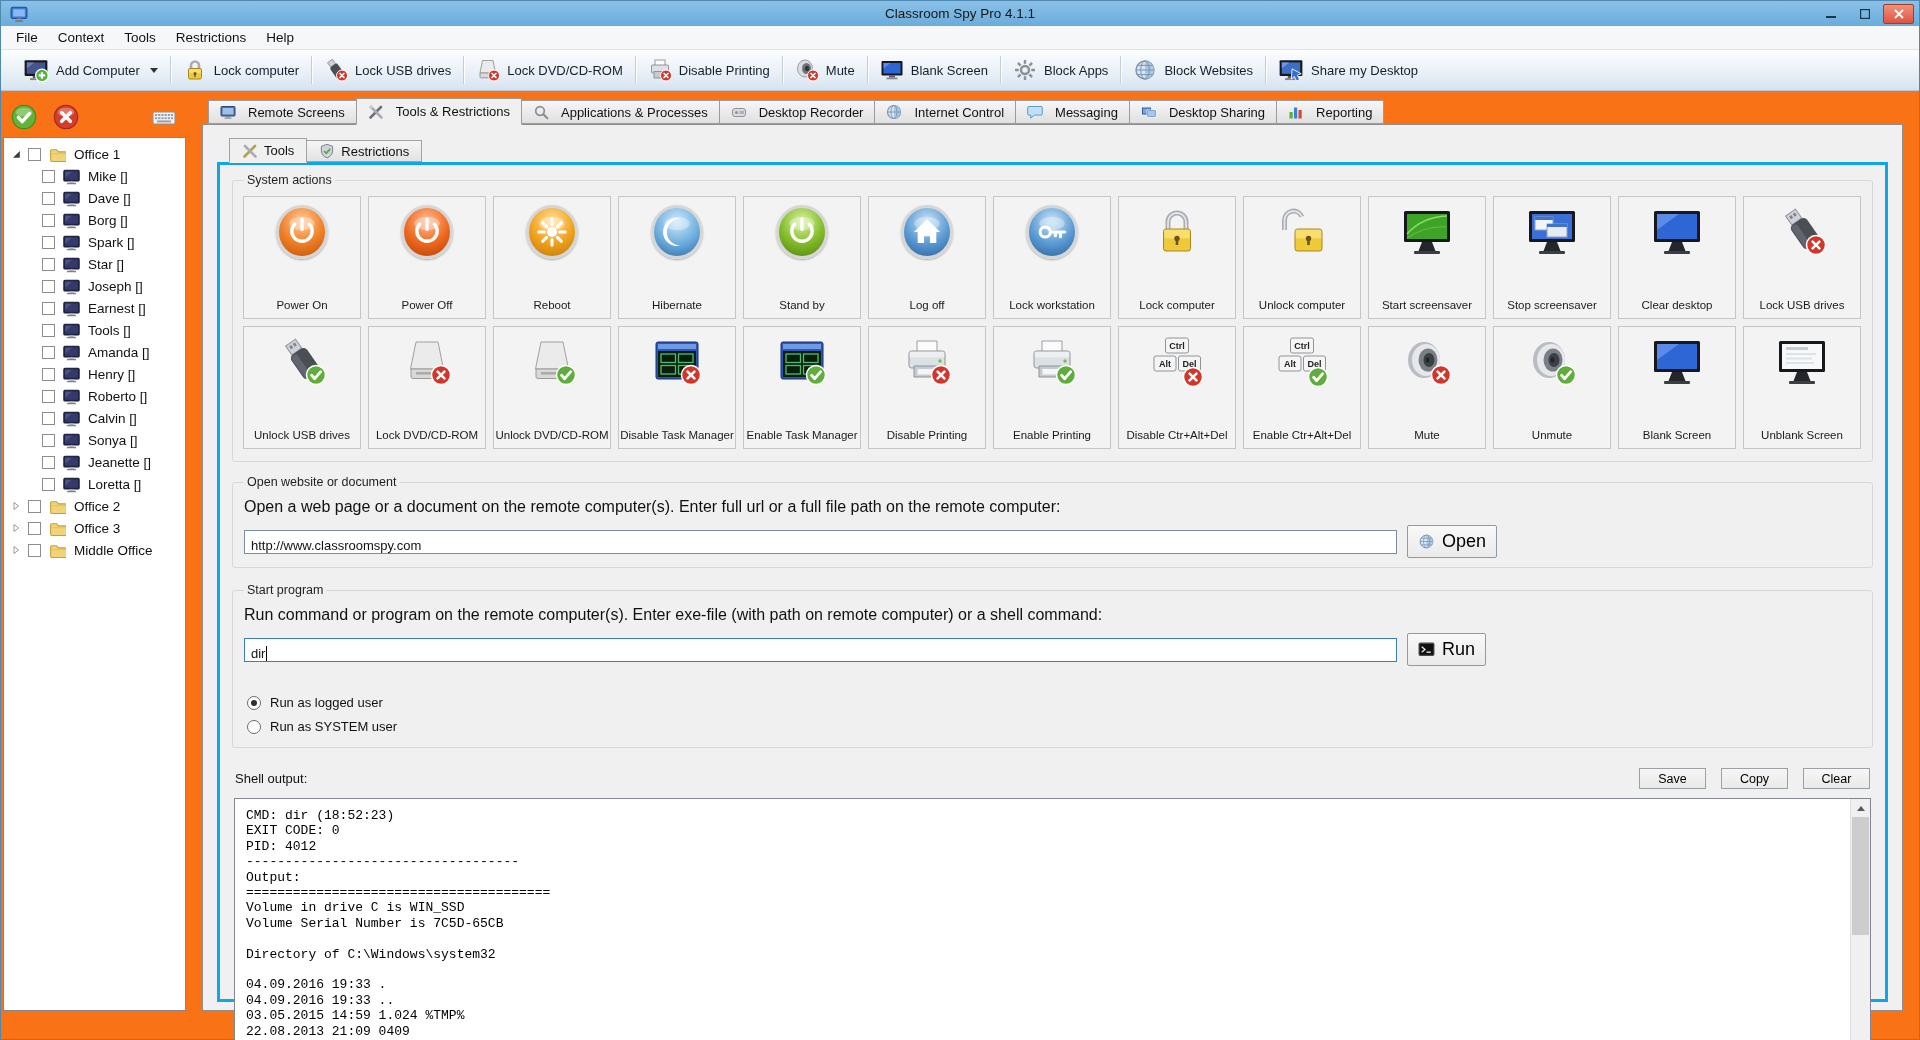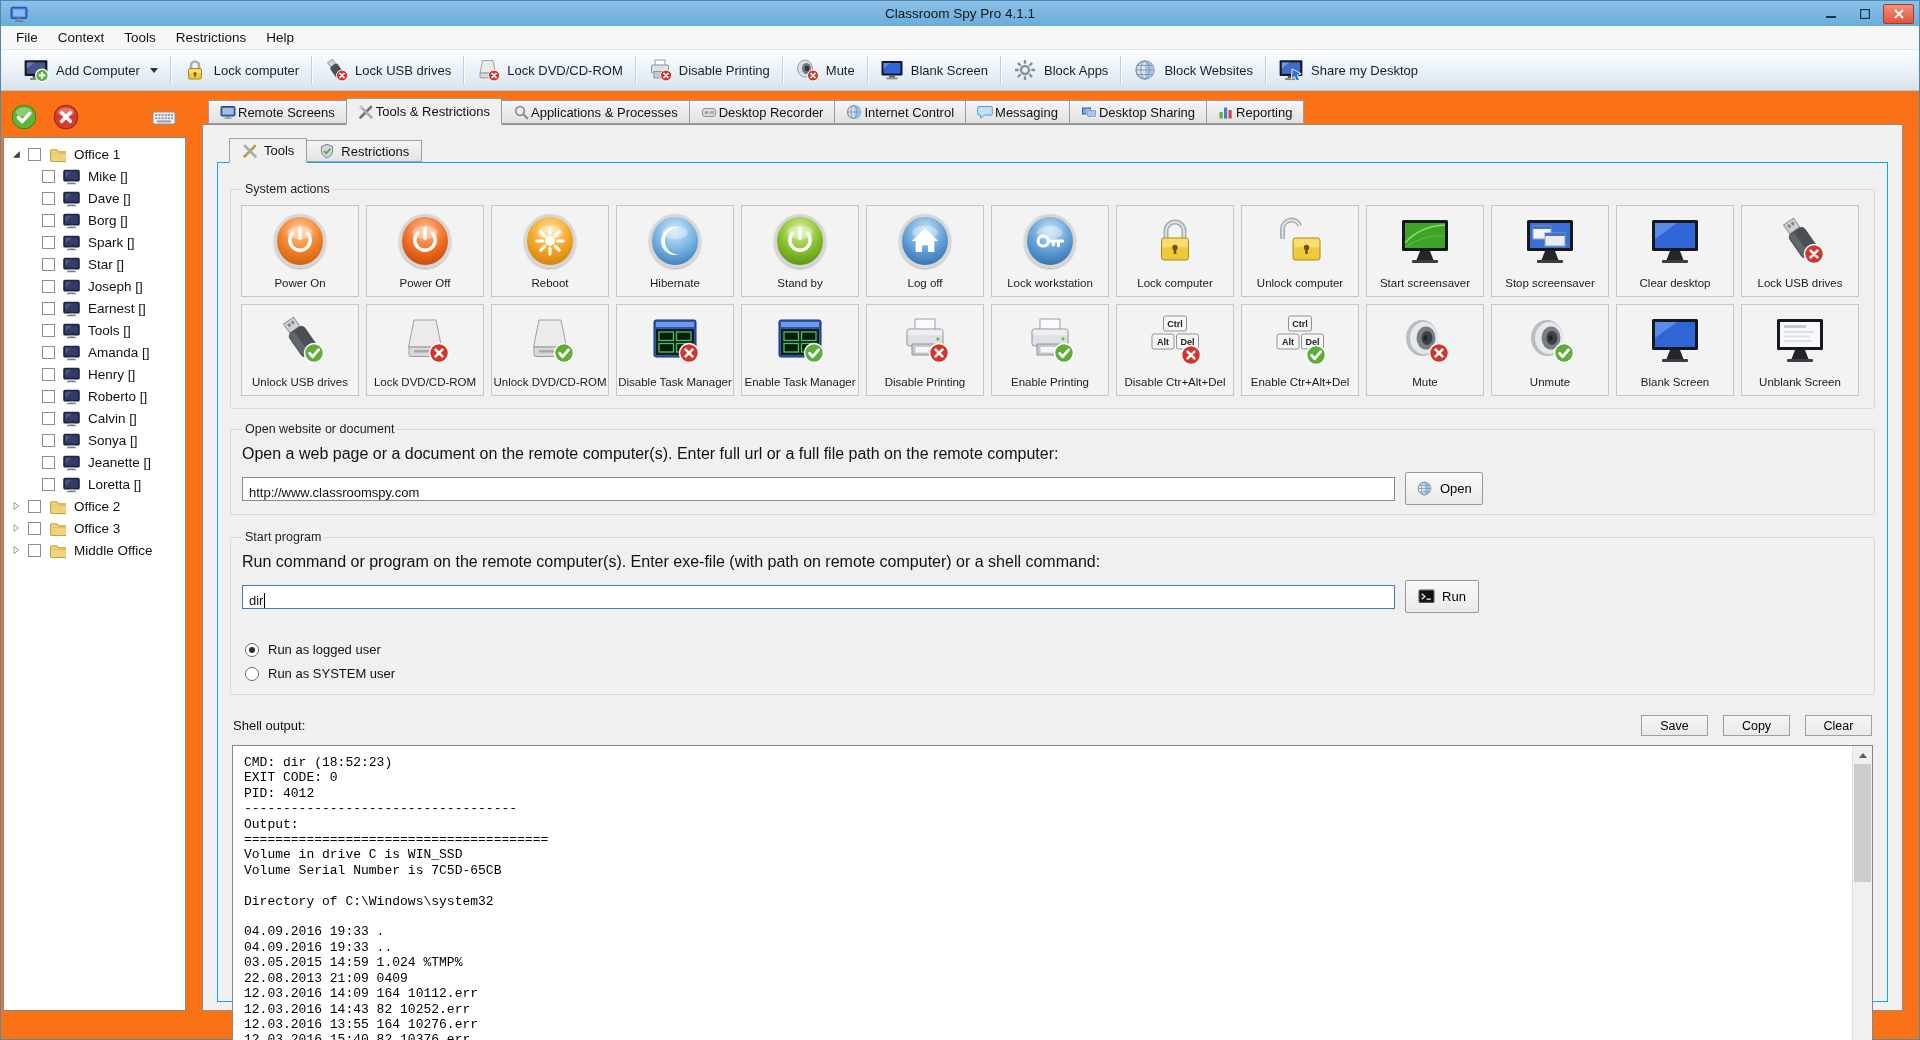--- a/index.html
+++ b/index.html
@@ -29,45 +29,45 @@
 .tree{flex:1;background:#fff;border:1px solid #828790;padding:5px 0;overflow:hidden}
 .tree-row{height:22px;display:flex;align-items:center;font-size:13.5px;white-space:nowrap}
 .twisty{width:12px;height:12px;margin-left:6px;flex:none;display:flex;align-items:center;justify-content:center}
 .cb{width:13px;height:13px;border:1px solid #8d8d8d;background:#fff;flex:none;margin:0 8px 0 6px}
 .tree-ic{width:17px;flex:none;display:flex;align-items:center}
 .tree-label{margin-left:8px}
 .child-indent{width:32px;flex:none}
 
 .main-col{flex:1;display:flex;flex-direction:column;margin-left:13px;min-width:0}
 .main-tabs{height:27px;flex:none;display:flex;align-items:flex-end;padding-left:6px;position:relative;z-index:3}
-.tab{display:flex;align-items:center;gap:2px;height:24px;padding:0 11px;font-size:13px;background:linear-gradient(#f6f6f6,#e0e0e0);border:1px solid #9b9b9b;margin-right:-1px;white-space:nowrap;position:relative}
+.tab{display:flex;align-items:center;gap:12px;height:24px;padding:0 11px;font-size:13px;background:linear-gradient(#f6f6f6,#e0e0e0);border:1px solid #9b9b9b;margin-right:-1px;white-space:nowrap;position:relative}
 .tab.active{background:#f0f0f0;height:27px;z-index:4;border-bottom:1px solid #f0f0f0;margin-bottom:-1px}
 .content{flex:1;background:#f0f0f0;border:1px solid #8f8f8f;padding:12px 10px 6px 10px;display:flex;flex-direction:column;min-height:0}
 .sub-tabs{height:25px;flex:none;display:flex;align-items:flex-end;padding-left:16px;position:relative;z-index:2}
 .subtab{display:flex;align-items:center;gap:6px;height:22px;padding:0 12px;font-size:13px;background:linear-gradient(#f6f6f6,#e2e2e2);border:1px solid #a2a2a2;margin-right:-1px;position:relative}
 .subtab.active{background:#f0f0f0;height:25px;border-bottom:1px solid #f0f0f0;margin-bottom:-1px;z-index:3}
-.page{flex:1;border:1px solid #0ea5e9;background:#f0f0f0;margin:0 4px 2px 4px;padding:19px 12px 0 12px;position:relative;z-index:1;min-height:0}
+.page{flex:1;border:3px solid #0ea5e9;background:#f0f0f0;margin:0 4px 2px 4px;padding:8px 12px 0 12px;position:relative;z-index:1;min-height:0}
 
 fieldset{border:1px solid #d8d8d8;border-radius:3px;padding:0 8px 9px 8px}
 legend{font-size:12.5px;padding:0 3px;margin-left:3px;color:#1e1e1e}
 
 .grid{display:flex;flex-direction:column;gap:7px;margin:9px 0 3px 2px}
 .grid-row{display:flex;gap:7px}
-.act-btn{width:118px;height:92px;background:#f3f3f3;border:1px solid #c6c6c6;display:flex;flex-direction:column;align-items:center;justify-content:flex-end;padding-bottom:7px;position:relative}
+.act-btn{width:118px;height:123px;background:#f3f3f3;border:1px solid #c6c6c6;display:flex;flex-direction:column;align-items:center;justify-content:flex-end;padding-bottom:7px;position:relative}
 .act-btn .big{position:absolute;top:8px;left:0;right:0;display:flex;justify-content:center}
 .act-label{font-size:11.5px;color:#1a1a1a;white-space:nowrap}
 
 .fs2{margin-top:13px}
 .fs3{margin-top:15px}
 .field-desc{font-size:16px;margin:9px 0 9px 3px}
 .input-row{display:flex;align-items:center;gap:10px;margin-left:3px}
 .text-input{width:1153px;height:24px;border:1px solid #7c8d9e;background:#fff;font-size:13px;padding:0 6px;display:flex;align-items:flex-end;overflow:hidden}
 .text-input.focused{border-color:#3d7bba}
 .caret-bar{width:1px;height:15px;background:#000;margin-left:1px}
-.cmd-btn{height:33px;min-width:74px;background:linear-gradient(#f9f9f9,#eaeaea);border:1px solid #8f9aa5;border-radius:2px;display:flex;align-items:center;justify-content:center;gap:7px;font-size:13px;padding:0 10px}
+.cmd-btn{height:33px;min-width:74px;background:linear-gradient(#f9f9f9,#eaeaea);border:1px solid #8f9aa5;border-radius:2px;display:flex;align-items:center;justify-content:center;gap:7px;font-size:18px;padding:0 10px}
 .radio-row{display:flex;align-items:center;gap:9px;margin:29px 0 0 6px;font-size:13px}
 .radio{width:14px;height:14px;border:1px solid #6b6b6b;border-radius:50%;background:#fff;position:relative;flex:none}
 .radio.sel::after{content:"";position:absolute;inset:3px;background:#2f2f2f;border-radius:50%}
 
 .shell-head{display:flex;align-items:center;margin:20px 3px 9px 3px}
 .shell-label{font-size:13px}
 .shell-btns{margin-left:auto;display:flex;gap:15px}
 .sm-btn{width:67px;height:21px;background:linear-gradient(#f6f6f6,#e9e9e9);border:1px solid #9aa0a6;font-size:12.5px;display:flex;align-items:center;justify-content:center}
 .console{height:308px;margin:0 2px;border:1px solid #82878f;background:#fff;position:relative;overflow:hidden}
 .console pre{font-family:"Liberation Mono","DejaVu Sans Mono",monospace;font-size:13px;line-height:15.4px;padding:9px 30px 8px 11px;color:#000}

